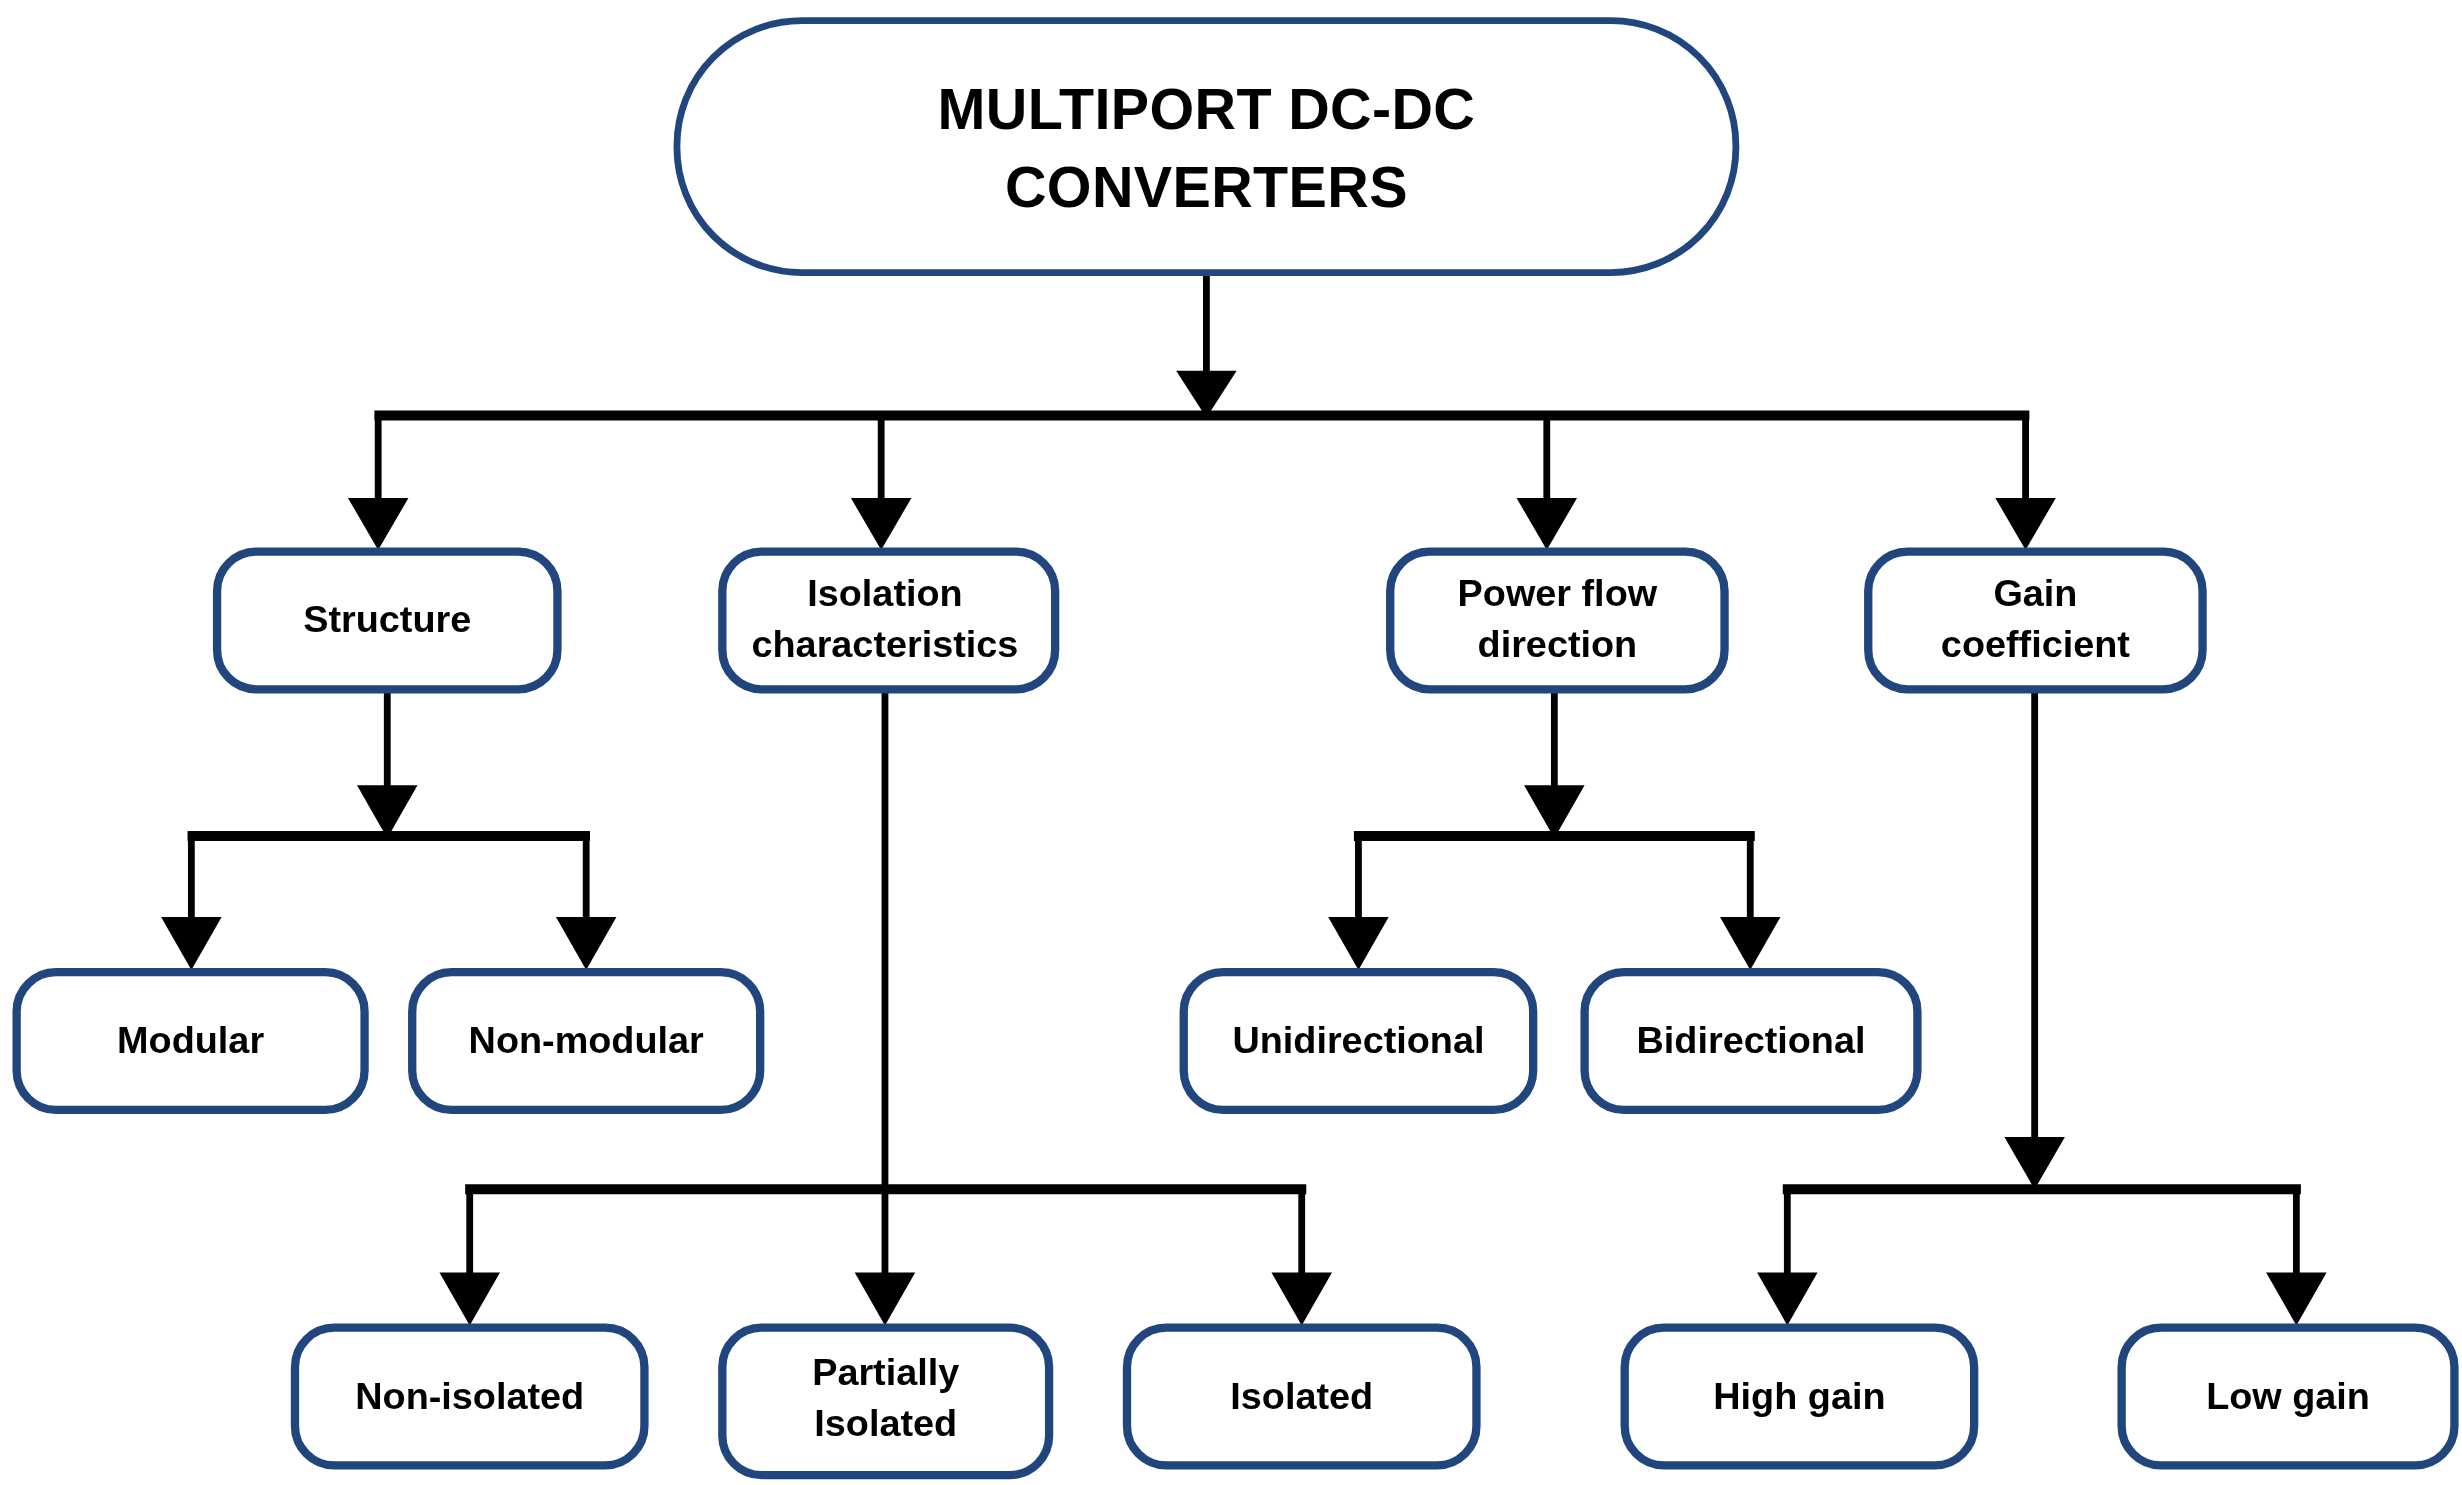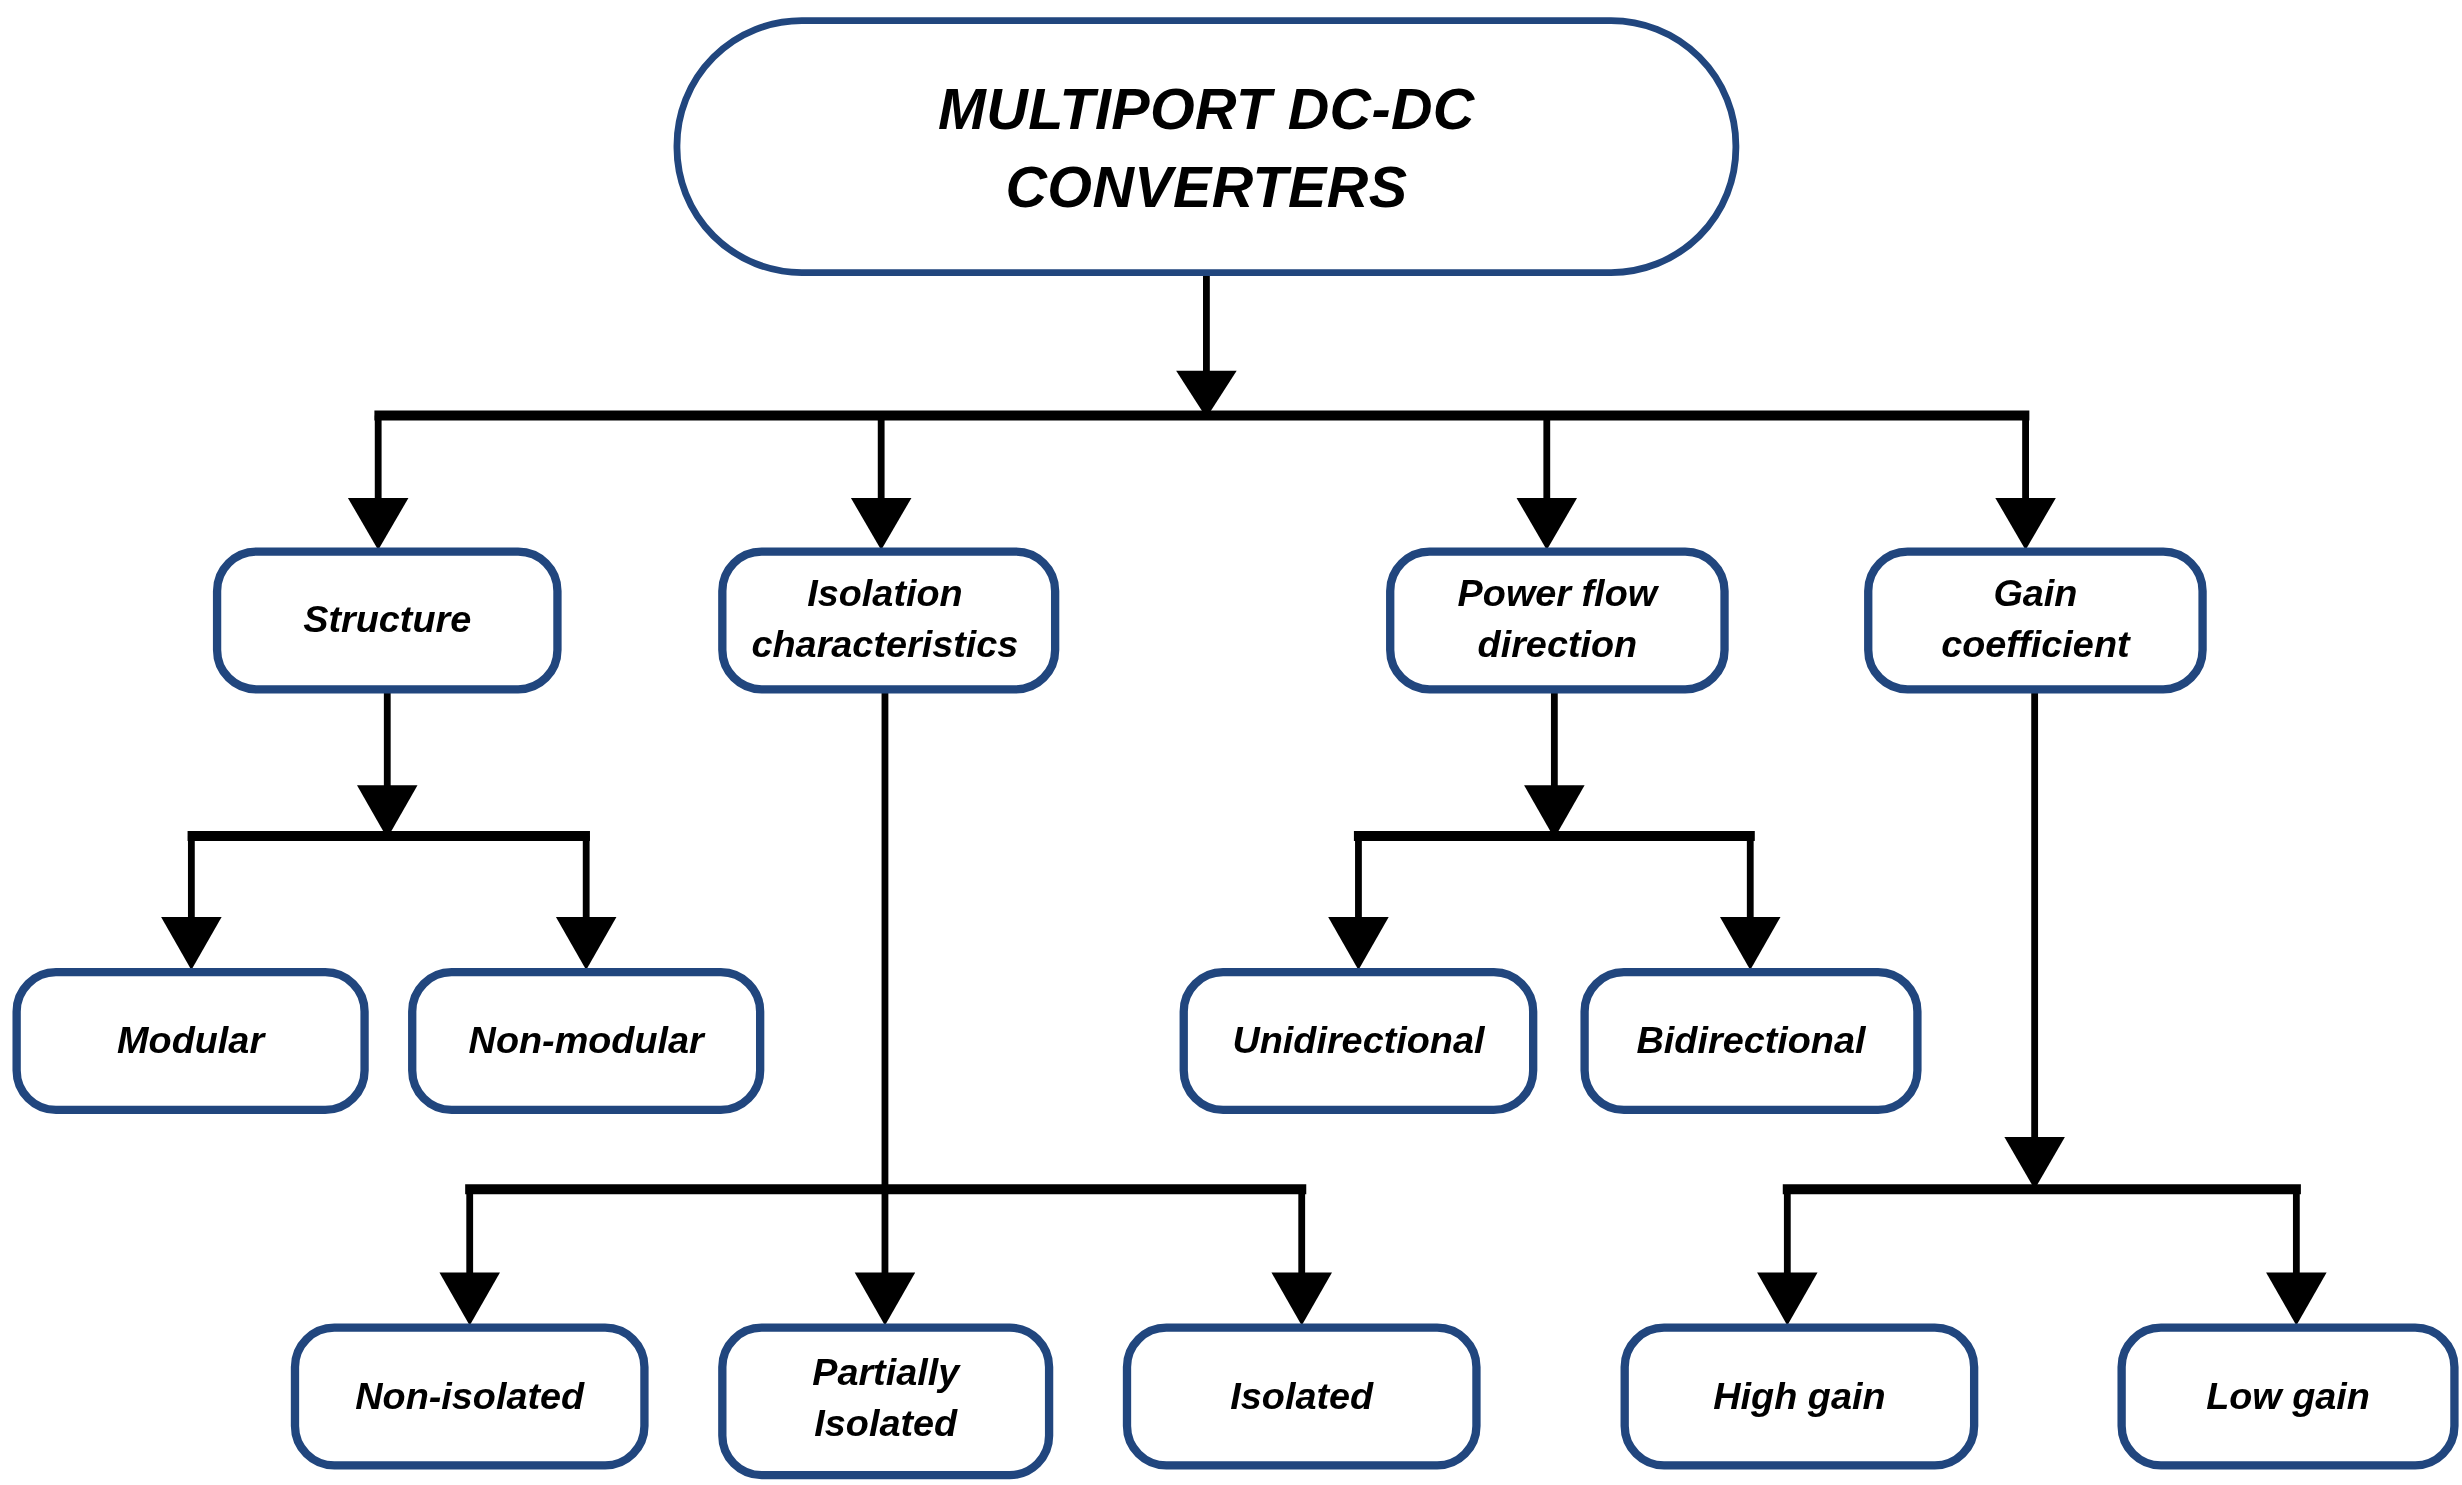--- a/index.html
+++ b/index.html
@@ -11,21 +11,20 @@
     width: 2462px;
     height: 1486px;
     font-family: "Liberation Sans", "DejaVu Sans", sans-serif;
     overflow: hidden;
   }
   #diagram-root {
     position: relative;
     width: 2230px;
     height: 1486px;
     background: #ffffff;
-    font-style: italic;
   }
   svg.flow {
     display: block;
     width: 2462px;
     height: 1486px;
   }
   .node-box {
     fill: #ffffff;
     stroke: #21467E;
   }

